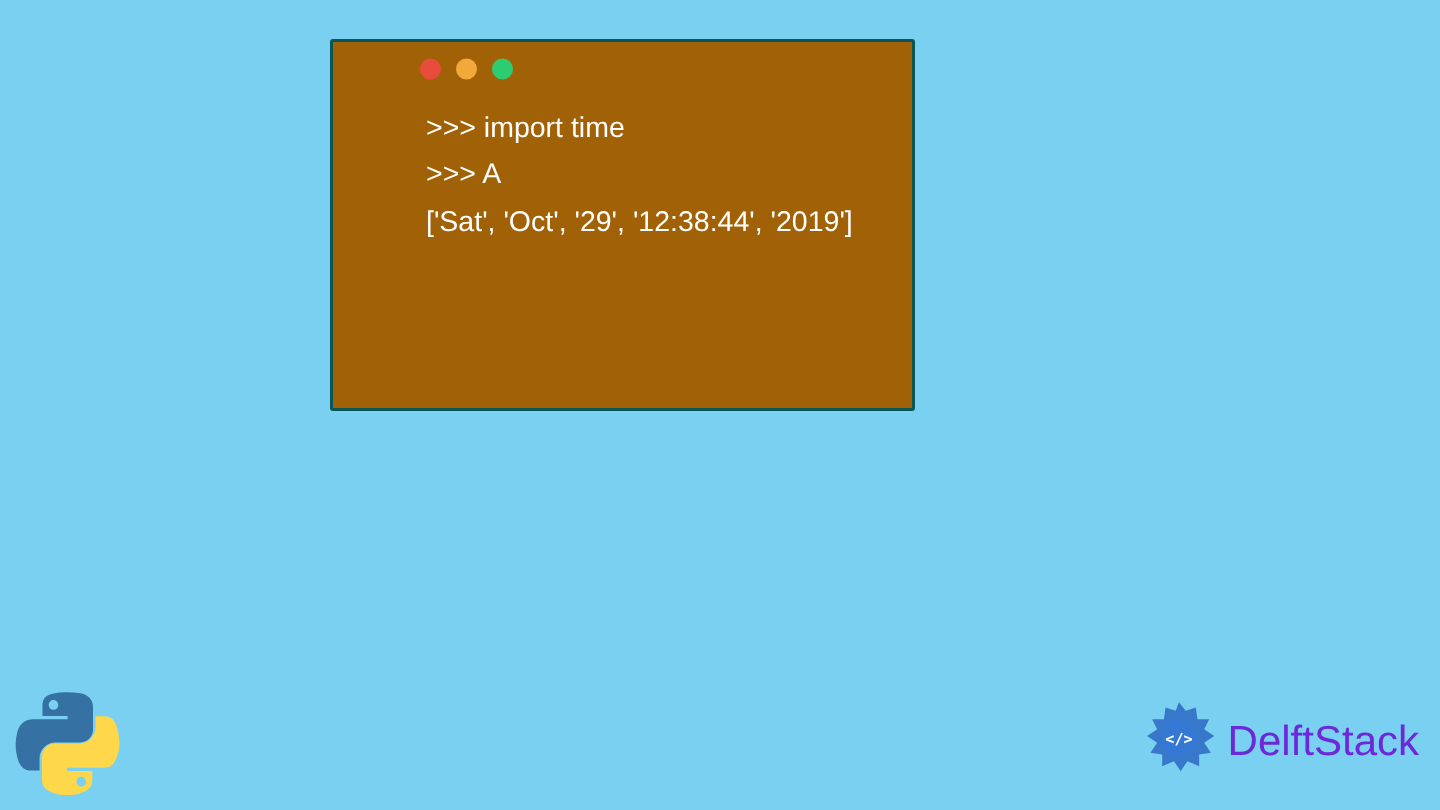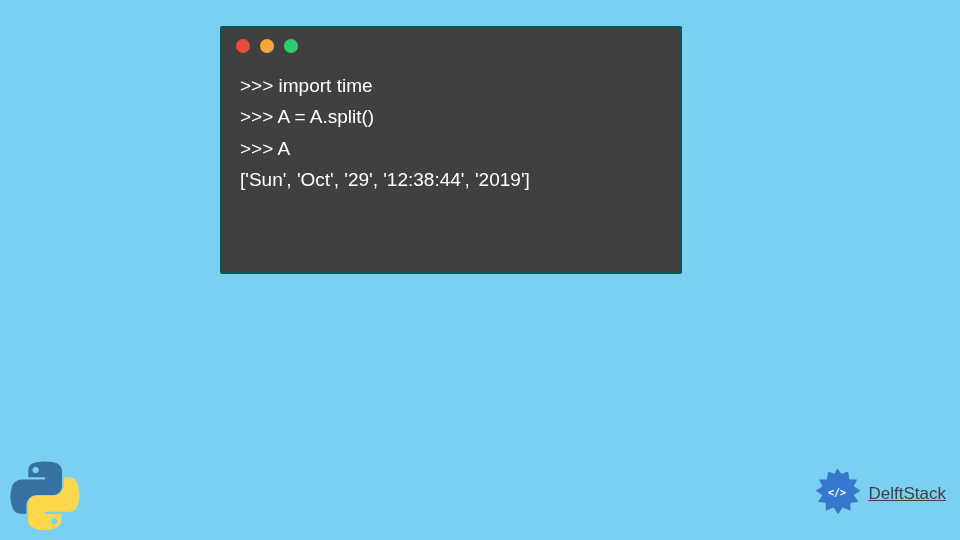--- a/index.html
+++ b/index.html
@@ -11,25 +11,26 @@
       width: 960px;
       height: 540px;
       background: #7AD0F0;
       position: relative;
       font-family: Arial, sans-serif;
     }
     .terminal {
       position: absolute;
       left: 220px;
       top: 26px;
-      width: 462px;
+      width: 390px;
       height: 248px;
-      background: #404040;
+      background: #a16207;
       border: 2px solid #0A5555;
       border-radius: 2px;
+      padding-left: 44px;
     }
     .titlebar {
       height: 36px;
       display: flex;
       align-items: center;
       padding-left: 14px;
       gap: 10px;
     }
     .dot {
       width: 14px;
@@ -58,45 +59,43 @@
     }
     .delftstack {
       position: absolute;
       right: 14px;
       bottom: 18px;
       display: flex;
       align-items: center;
       gap: 4px;
     }
     .delftstack-text {
-      color: #404040;
-      font-size: 17px;
+      color: #6d28d9;
+      font-size: 28px;
       font-weight: 500;
       font-family: "Segoe UI", Arial, sans-serif;
-      text-decoration: underline;
     }
     .delftstack-badge {
       width: 56px;
       height: 56px;
     }
   </style>
 </head>
 <body>
 
 <div class="terminal">
   <div class="titlebar">
     <div class="dot dot-red"></div>
     <div class="dot dot-yellow"></div>
     <div class="dot dot-green"></div>
   </div>
   <div class="code-area">
     <div class="code-line">&gt;&gt;&gt; import time</div>
-    <div class="code-line">&gt;&gt;&gt; A = A.split()</div>
     <div class="code-line">&gt;&gt;&gt; A</div>
-    <div class="code-line">['Sun', 'Oct', '29', '12:38:44', '2019']</div>
+    <div class="code-line">['Sat', 'Oct', '29', '12:38:44', '2019']</div>
   </div>
 </div>
 
 <div class="python-logo">
   <svg viewBox="0 0 110 110" xmlns="http://www.w3.org/2000/svg">
     <path fill="#3571A3" d="M54.6 2.4c-4.5 0-8.8.4-12.6 1.1-11.1 2-13.2 6.1-13.2 13.7v10h26.3v3.4H19c-7.7 0-14.4 4.6-16.5 13.4-2.4 10.1-2.5 16.4 0 27 1.9 7.9 6.4 13.4 14.1 13.4h9.1V71.3c0-8.7 7.5-16.4 16.5-16.4h26.3c7.4 0 13.2-6.1 13.2-13.5V17.2c0-7.2-6.1-12.6-13.2-13.7-4.5-.7-9.1-1.1-13.9-1.1zM40.3 10.5c2.7 0 5 2.3 5 5.1s-2.2 5-5 5c-2.7 0-5-2.2-5-5s2.2-5.1 5-5.1z"></path>
     <path fill="#FED74B" d="M84.3 27.2v12.2c0 9.1-7.7 16.7-16.5 16.7H41.5c-7.2 0-13.2 6.2-13.2 13.5v25.2c0 7.2 6.3 11.4 13.2 13.5 8.4 2.5 16.4 2.9 26.3 0 6.6-1.9 13.2-5.7 13.2-13.5v-10H54.8v-3.4h39.4c7.7 0 10.6-5.4 13.2-13.4 2.8-8.3 2.6-16.2 0-27-1.9-7.8-5.5-13.4-13.2-13.4h-9.9zm-14.8 63.8c2.7 0 5 2.2 5 5s-2.2 5.1-5 5.1c-2.7 0-5-2.3-5-5.1s2.2-5 5-5z"></path>
   </svg>
 </div>
 

